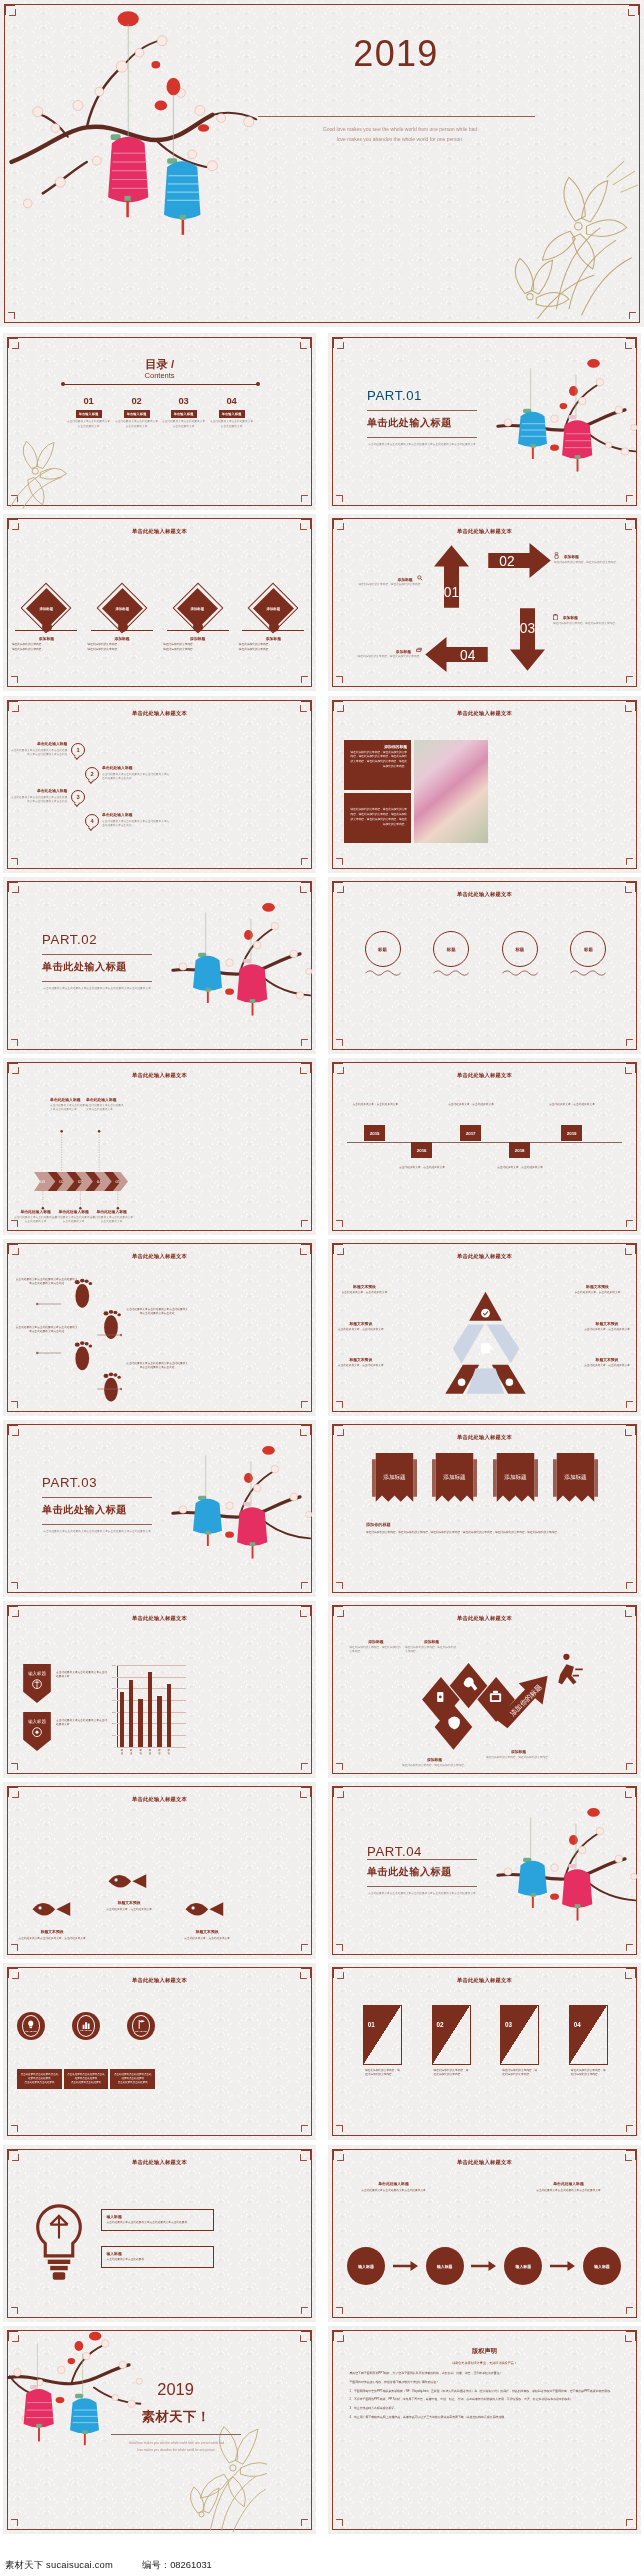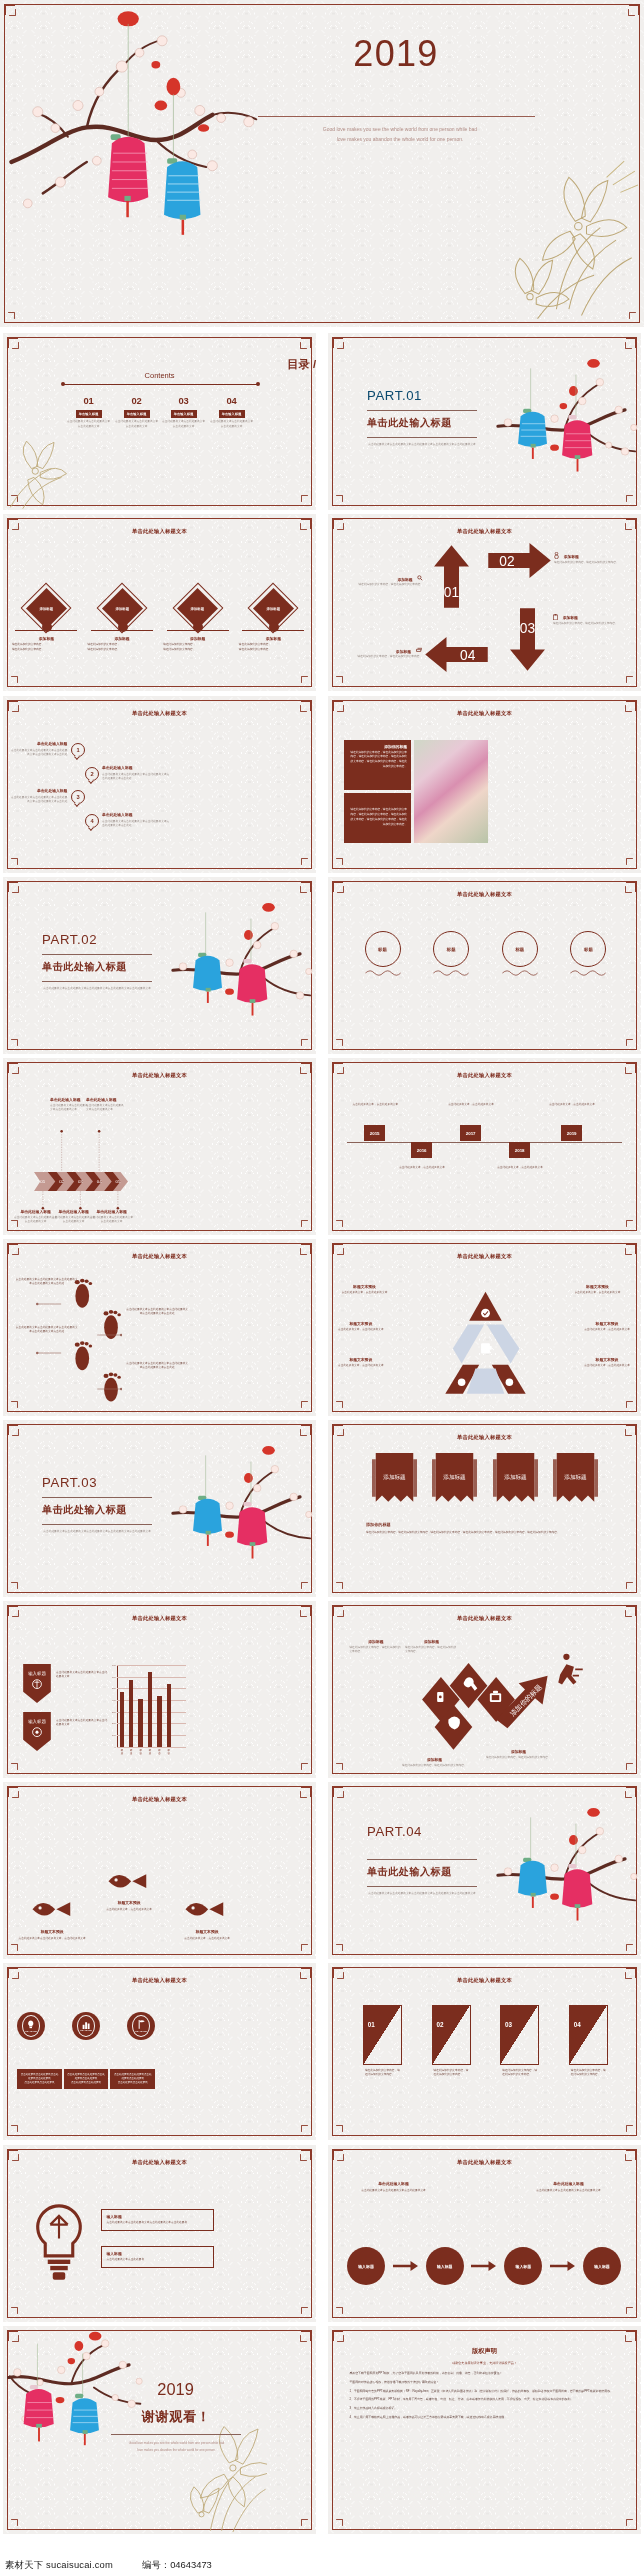--- a/index.html
+++ b/index.html
@@ -271,21 +271,21 @@
   <div class="en">
     <div>Good love makes you see the whole world from one person while bad</div>
     <div>love makes you abandon the whole world for one person.</div>
   </div>
 </div>
 
 <div class="sl l" id="s-contents" style="top:333px">
   <div class="seigaiha"></div>
     <div class="frame"></div>
     <div class="frame2"></div>
-  <div style="position:absolute;left:0;right:0;top:24px;text-align:right;font-size:11.3px;font-weight:bold;color:#7b2d1e">目录 /</div>
+  <div style="position:absolute;left:0;right:0;top:24px;text-align:center;font-size:11.3px;font-weight:bold;color:#7b2d1e">目录 /</div>
   <div style="position:absolute;left:0;right:0;top:38px;text-align:center;font-size:7.5px;color:#7b2d1e">Contents</div>
   <div style="position:absolute;left:60px;top:51px;width:195px;height:0.8px;background:#7b2d1e"></div>
   <div class="dot" style="position:absolute;left:58px;top:49px"></div>
   <div class="dot" style="position:absolute;left:253px;top:49px"></div>
 
   <div style="position:absolute;left:63px;top:62px;width:45px;text-align:center">
     <div class="numbig">01</div>
     <div class="pill" style="margin-top:2.5px">单击输入标题</div>
     <div class="tiny" style="margin-top:2.5px">点击此处要换文本点击此处要换文本点击此处要换文本</div>
   </div>
@@ -1049,21 +1049,21 @@
   <div style="position:absolute;left:169px;top:147px;width:70px;text-align:center">
     <div class="ttl-s">标题文本预设</div>
     <div class="tiny-d" style="margin-top:3.1px">点击此处更换文本，点击此处更换文本</div>
   </div>
 </div>
 
 <div class="sl r" id="s-part4" style="top:1782px">
   <div class="seigaiha"></div>
     <div class="frame"></div>
     <div class="frame2"></div>
-  <div style="position:absolute;left:39px;top:42px;font-size:13.2px;letter-spacing:0.6px;color:#7b2d1e">PART.04</div>
+  <div style="position:absolute;left:39px;top:62px;font-size:13.2px;letter-spacing:0.6px;color:#7b2d1e">PART.04</div>
   <div style="position:absolute;left:39px;top:77px;width:110px;height:0.6px;background:#8a6258"></div>
   <div style="position:absolute;left:39px;top:83px;font-size:10px;font-weight:bold;color:#7b2d1e;letter-spacing:0.6px">单击此处输入标题</div>
   <div style="position:absolute;left:39px;top:104px;width:110px;height:0.6px;background:#8a6258"></div>
   <div class="tiny" style="position:absolute;left:39px;top:110px;width:110px;text-align:center">点击此处要换文本点击此处要换文本点击此处要换文本点击此处要换文本点击此处要换文本</div>
   <svg class="art" style="right:2.5px;top:19px;width:145px;height:151px" viewBox="0 0 230 240">
     <g stroke="#5d2b22" fill="none" stroke-linecap="round">
       <path d="M6 118 C50 112 80 126 112 124 C150 122 172 100 208 92" stroke-width="5"></path>
       <path d="M112 124 C120 90 140 66 168 50" stroke-width="3"></path>
         <path d="M150 130 C172 148 196 156 224 158" stroke-width="3"></path>
     </g>
@@ -1303,21 +1303,21 @@
       <path d="M88 78 q36 -18 54 2 q-26 18 -54 8 z"></path>
       <path d="M76 92 q26 22 18 48 q-24 -16 -26 -42 z"></path>
       <path d="M62 88 q-32 10 -38 38 q30 -4 44 -28 z"></path>
       <circle cx="76" cy="78" r="5"></circle>
       <path d="M20 150 q-20 -24 -6 -42 q16 14 16 38 z"></path>
       <path d="M28 146 q6 -30 26 -36 q-2 20 -16 40 z"></path>
       <circle cx="26" cy="152" r="4"></circle>
     </g>
   </svg>
   <div style="position:absolute;left:119px;top:54px;width:107px;text-align:center;font-size:16.4px;color:#7b2d1e">2019</div>
-  <div style="position:absolute;left:107px;top:82px;width:132px;text-align:center;font-size:13.2px;font-weight:bold;color:#7b2d1e;letter-spacing:0.6px">谢谢观看！</div>
+  <div style="position:absolute;left:107px;top:82px;width:132px;text-align:center;font-size:13.2px;font-weight:bold;color:#7b2d1e;letter-spacing:0.6px">素材天下！</div>
   <div style="position:absolute;left:108px;top:108px;width:130px;height:0.6px;background:#8a6258"></div>
   <div style="position:absolute;left:101px;top:114px;width:145px;text-align:center;font-size:3.1px;line-height:2.2;color:#b08b84">
     <div>Good love makes you see the whole world from one person while bad</div>
     <div>love makes you abandon the whole world for one person.</div>
   </div>
 </div>
 
 <div class="sl r" id="s-cop" style="top:2326px;height:208px">
   <div class="seigaiha"></div>
     <div class="frame"></div>
@@ -1330,16 +1330,16 @@
     <p>1、千图网网站出售的PPT模版是免版税类（RF：Royalty-free）正版受《中华人民共和国著作法》和《世界版权公约》的保护，作品的所有权、版权和著作权归千图网所有，您下载的是PPT模版素材使用权。</p>
     <p>2、不得将千图网的PPT模版、PPT素材，本身用于再出售，或者出租、出借、转让、分销、发布或者作为礼物供他人使用，不得转授权、出卖、转让本协议或本协议中的权利。</p>
     <p>3、禁止把作品纳入商标或服务标记。</p>
     <p>4、禁止用户用下载格式在网上传播作品，或者作品可以让第三方单独付费或共享免费下载，或通过转移电话服务系统传播。</p>
   </div>
 </div>
 
 <div id="footer">
   <div class="txt">素材天下 sucaisucai.com</div>
   <div class="num">
-    <span>编号：</span><span>04643473</span>
+    <span>编号：</span><span>08261031</span>
   </div>
 </div>
 
 
 </body></html>

